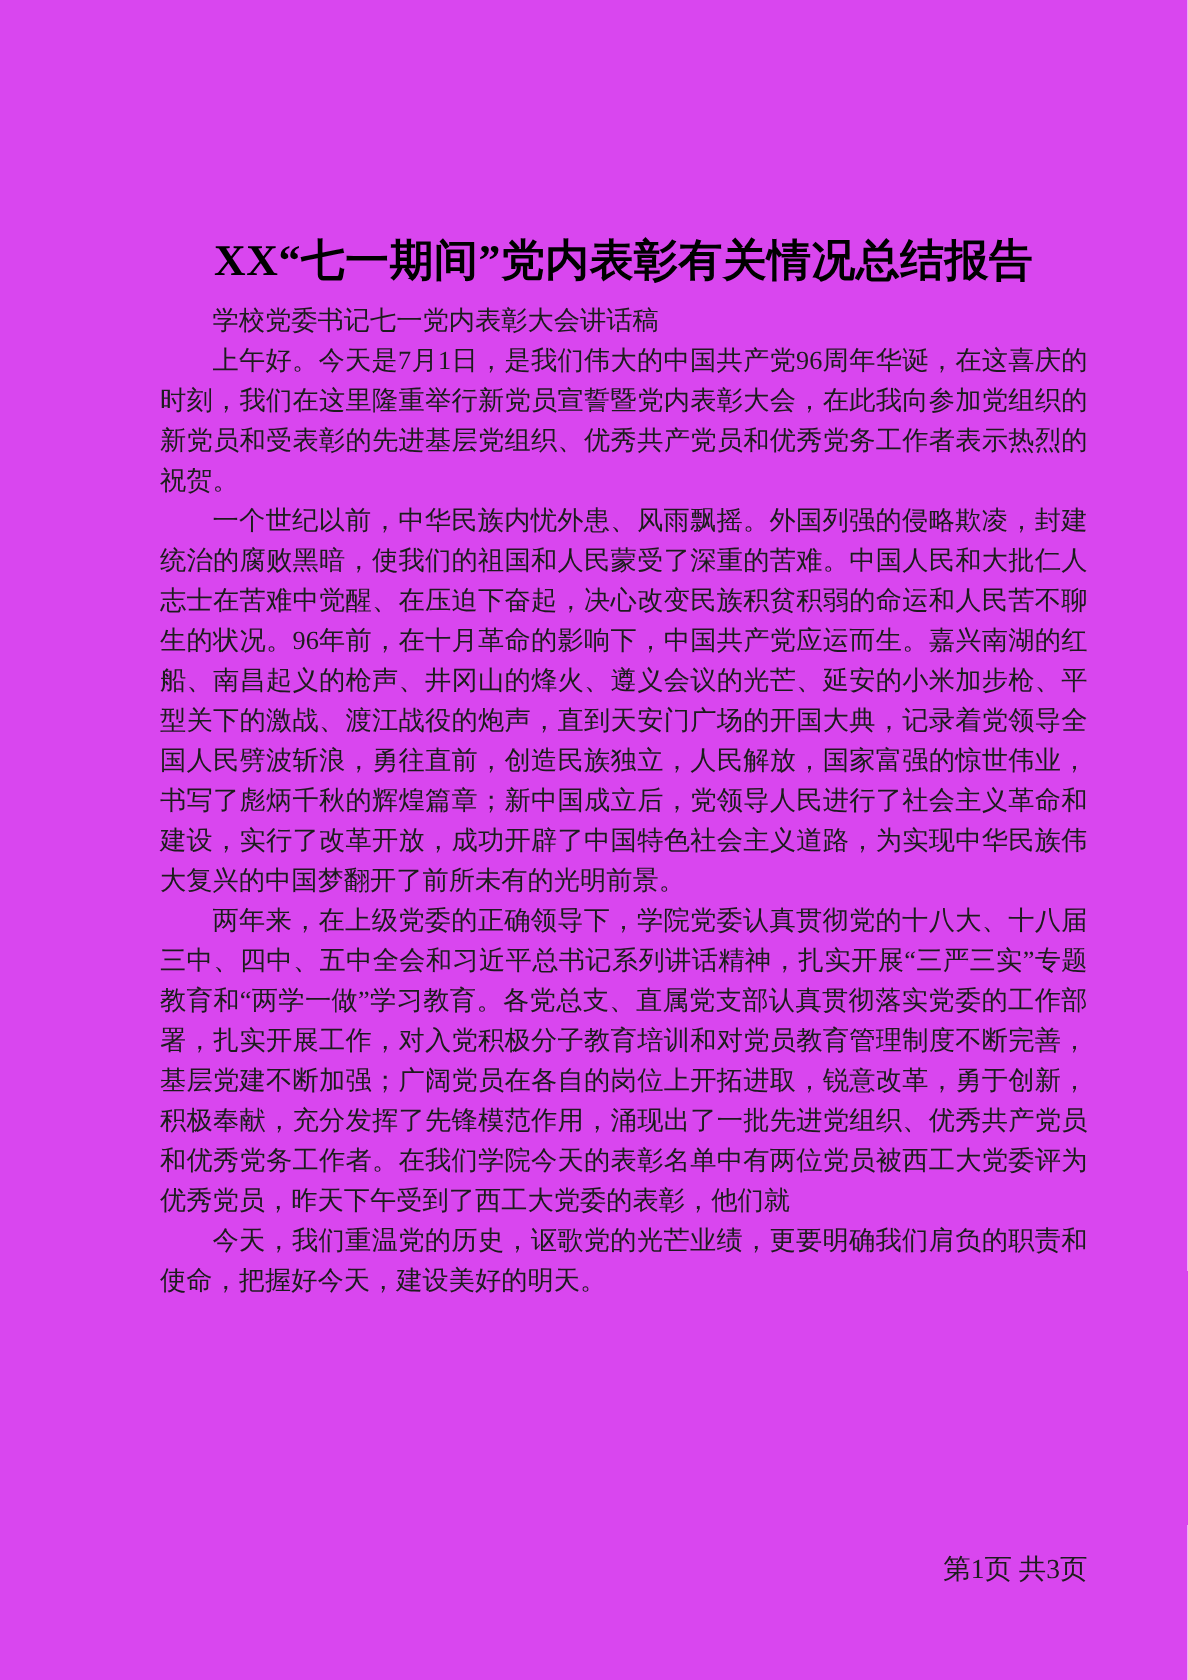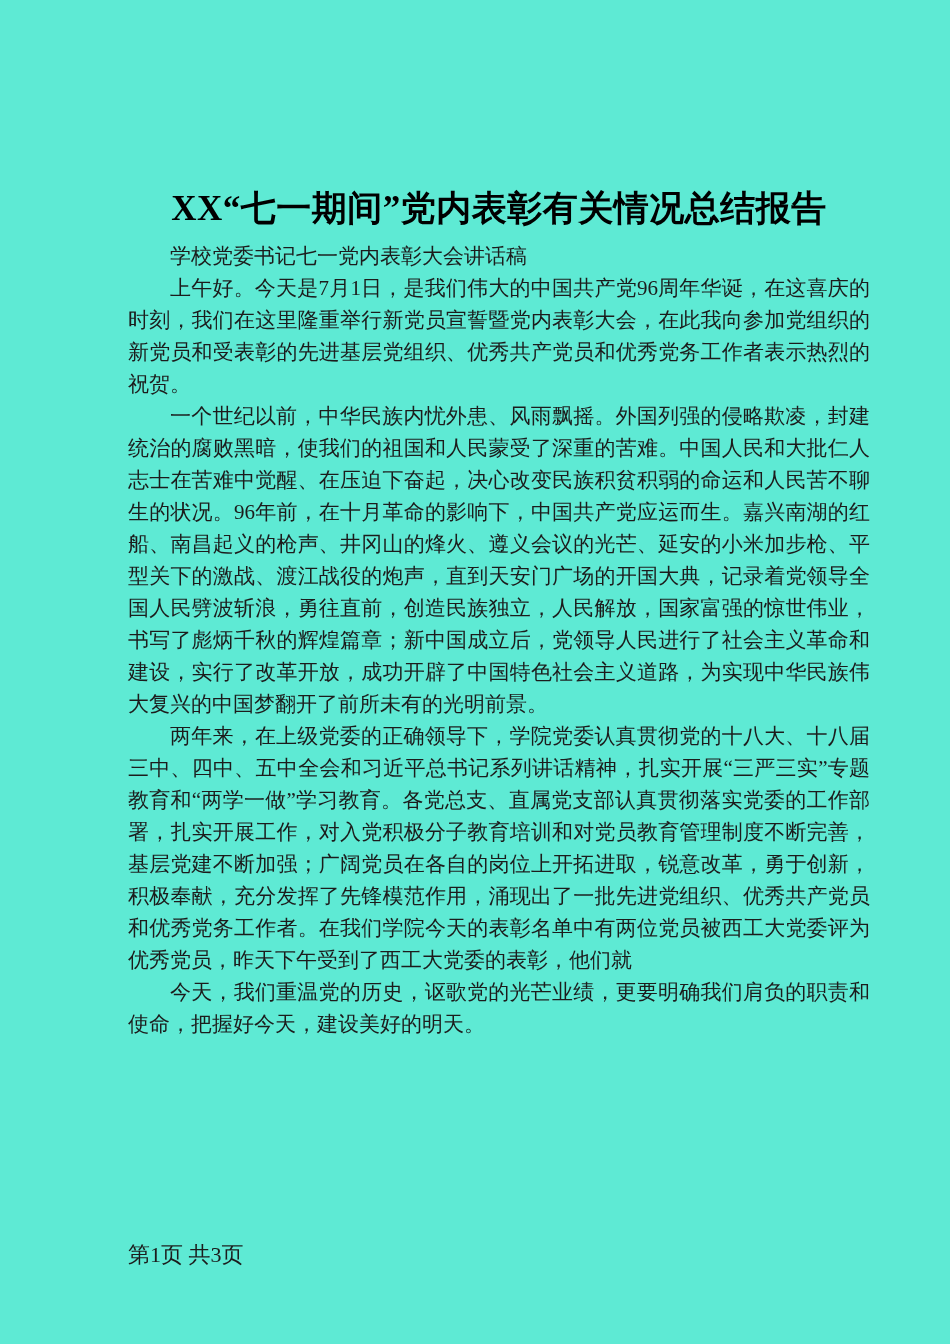--- a/index.html
+++ b/index.html
@@ -4,21 +4,21 @@
 <style>
   html, body {
     margin: 0;
     padding: 0;
     background: #ffffff;
   }
   .page {
     position: relative;
     width: 950px;
     height: 1344px;
-    background: #5eead4;
+    background: #d946ef;
     overflow: hidden;
     font-family: "Liberation Serif", "DejaVu Serif", serif;
     color: #1c1c1c;
   }
   .content {
     position: absolute;
     left: 128px;
     top: 184px;
     width: 742px;
   }
@@ -45,21 +45,21 @@
     text-align: justify;
     text-justify: inter-character;
     word-break: break-all;
     line-break: anywhere;
   }
   .footer {
     position: absolute;
     left: 128px;
     top: 1242px;
     width: 742px;
-    text-align: left;
+    text-align: right;
     font-size: 22px;
     line-height: 26px;
     color: #1c1c1c;
   }
 </style>
 </head>
 <body>
 
 <div class="page">
   <div class="content">

